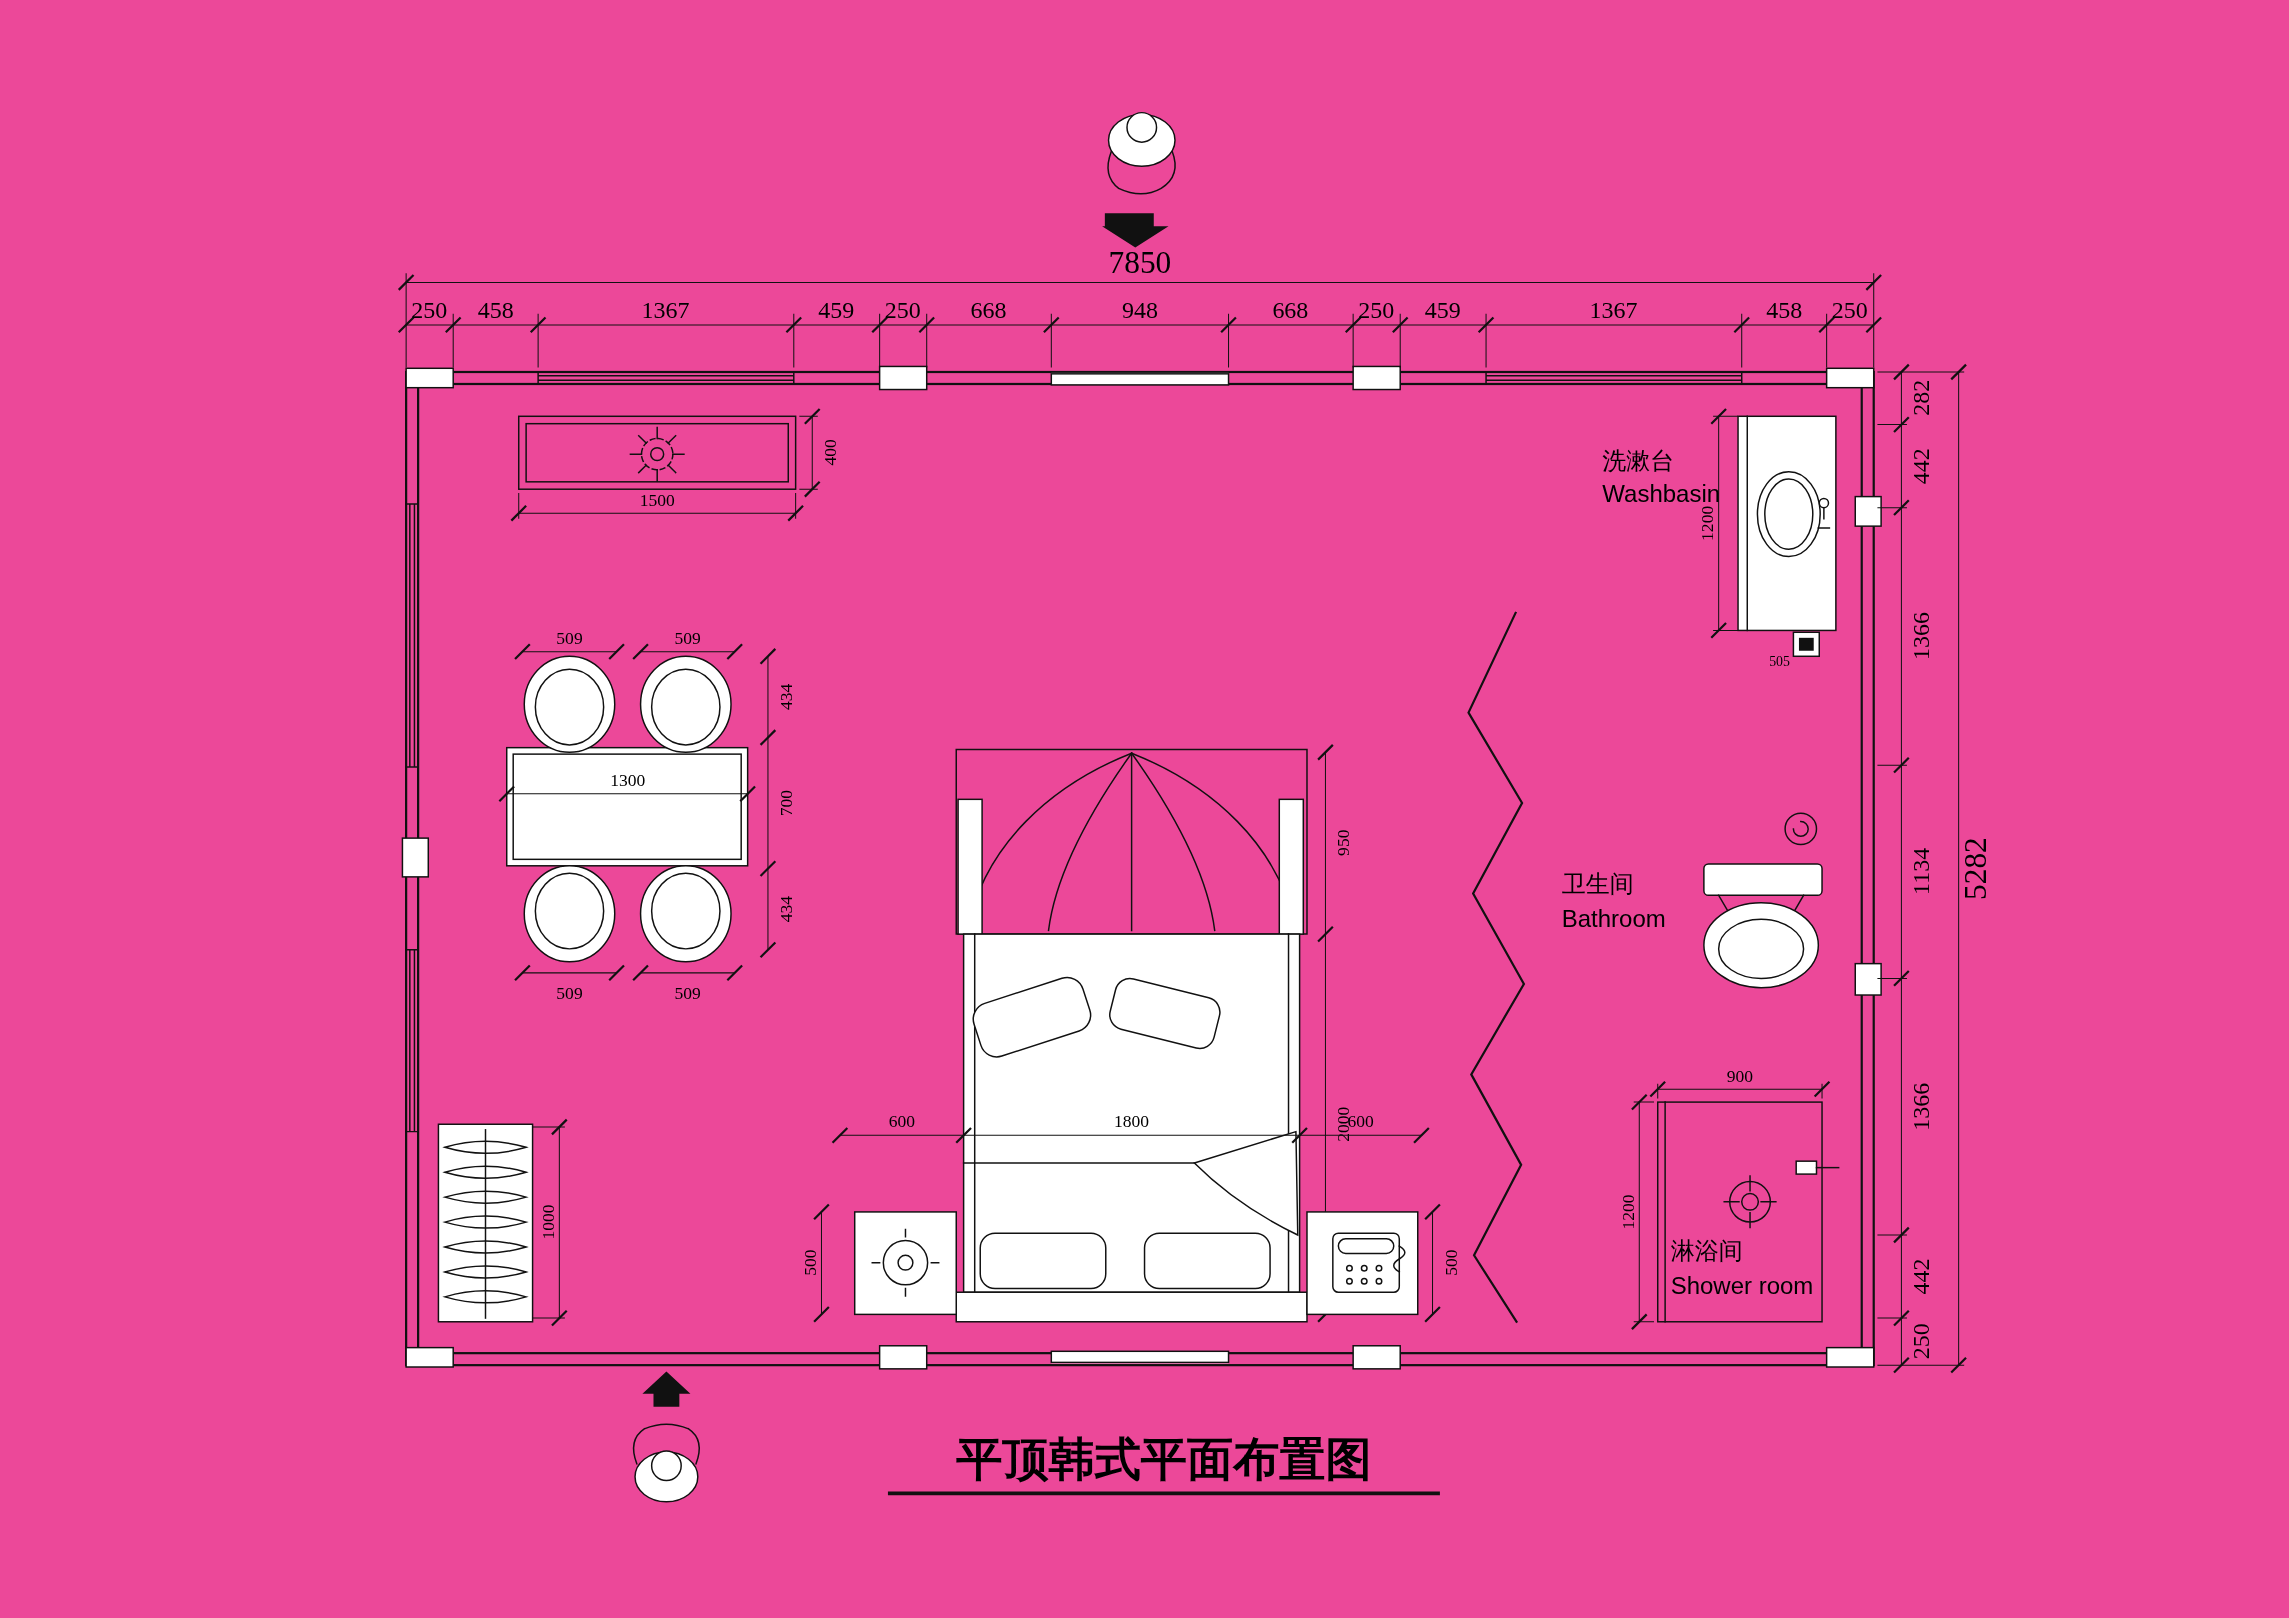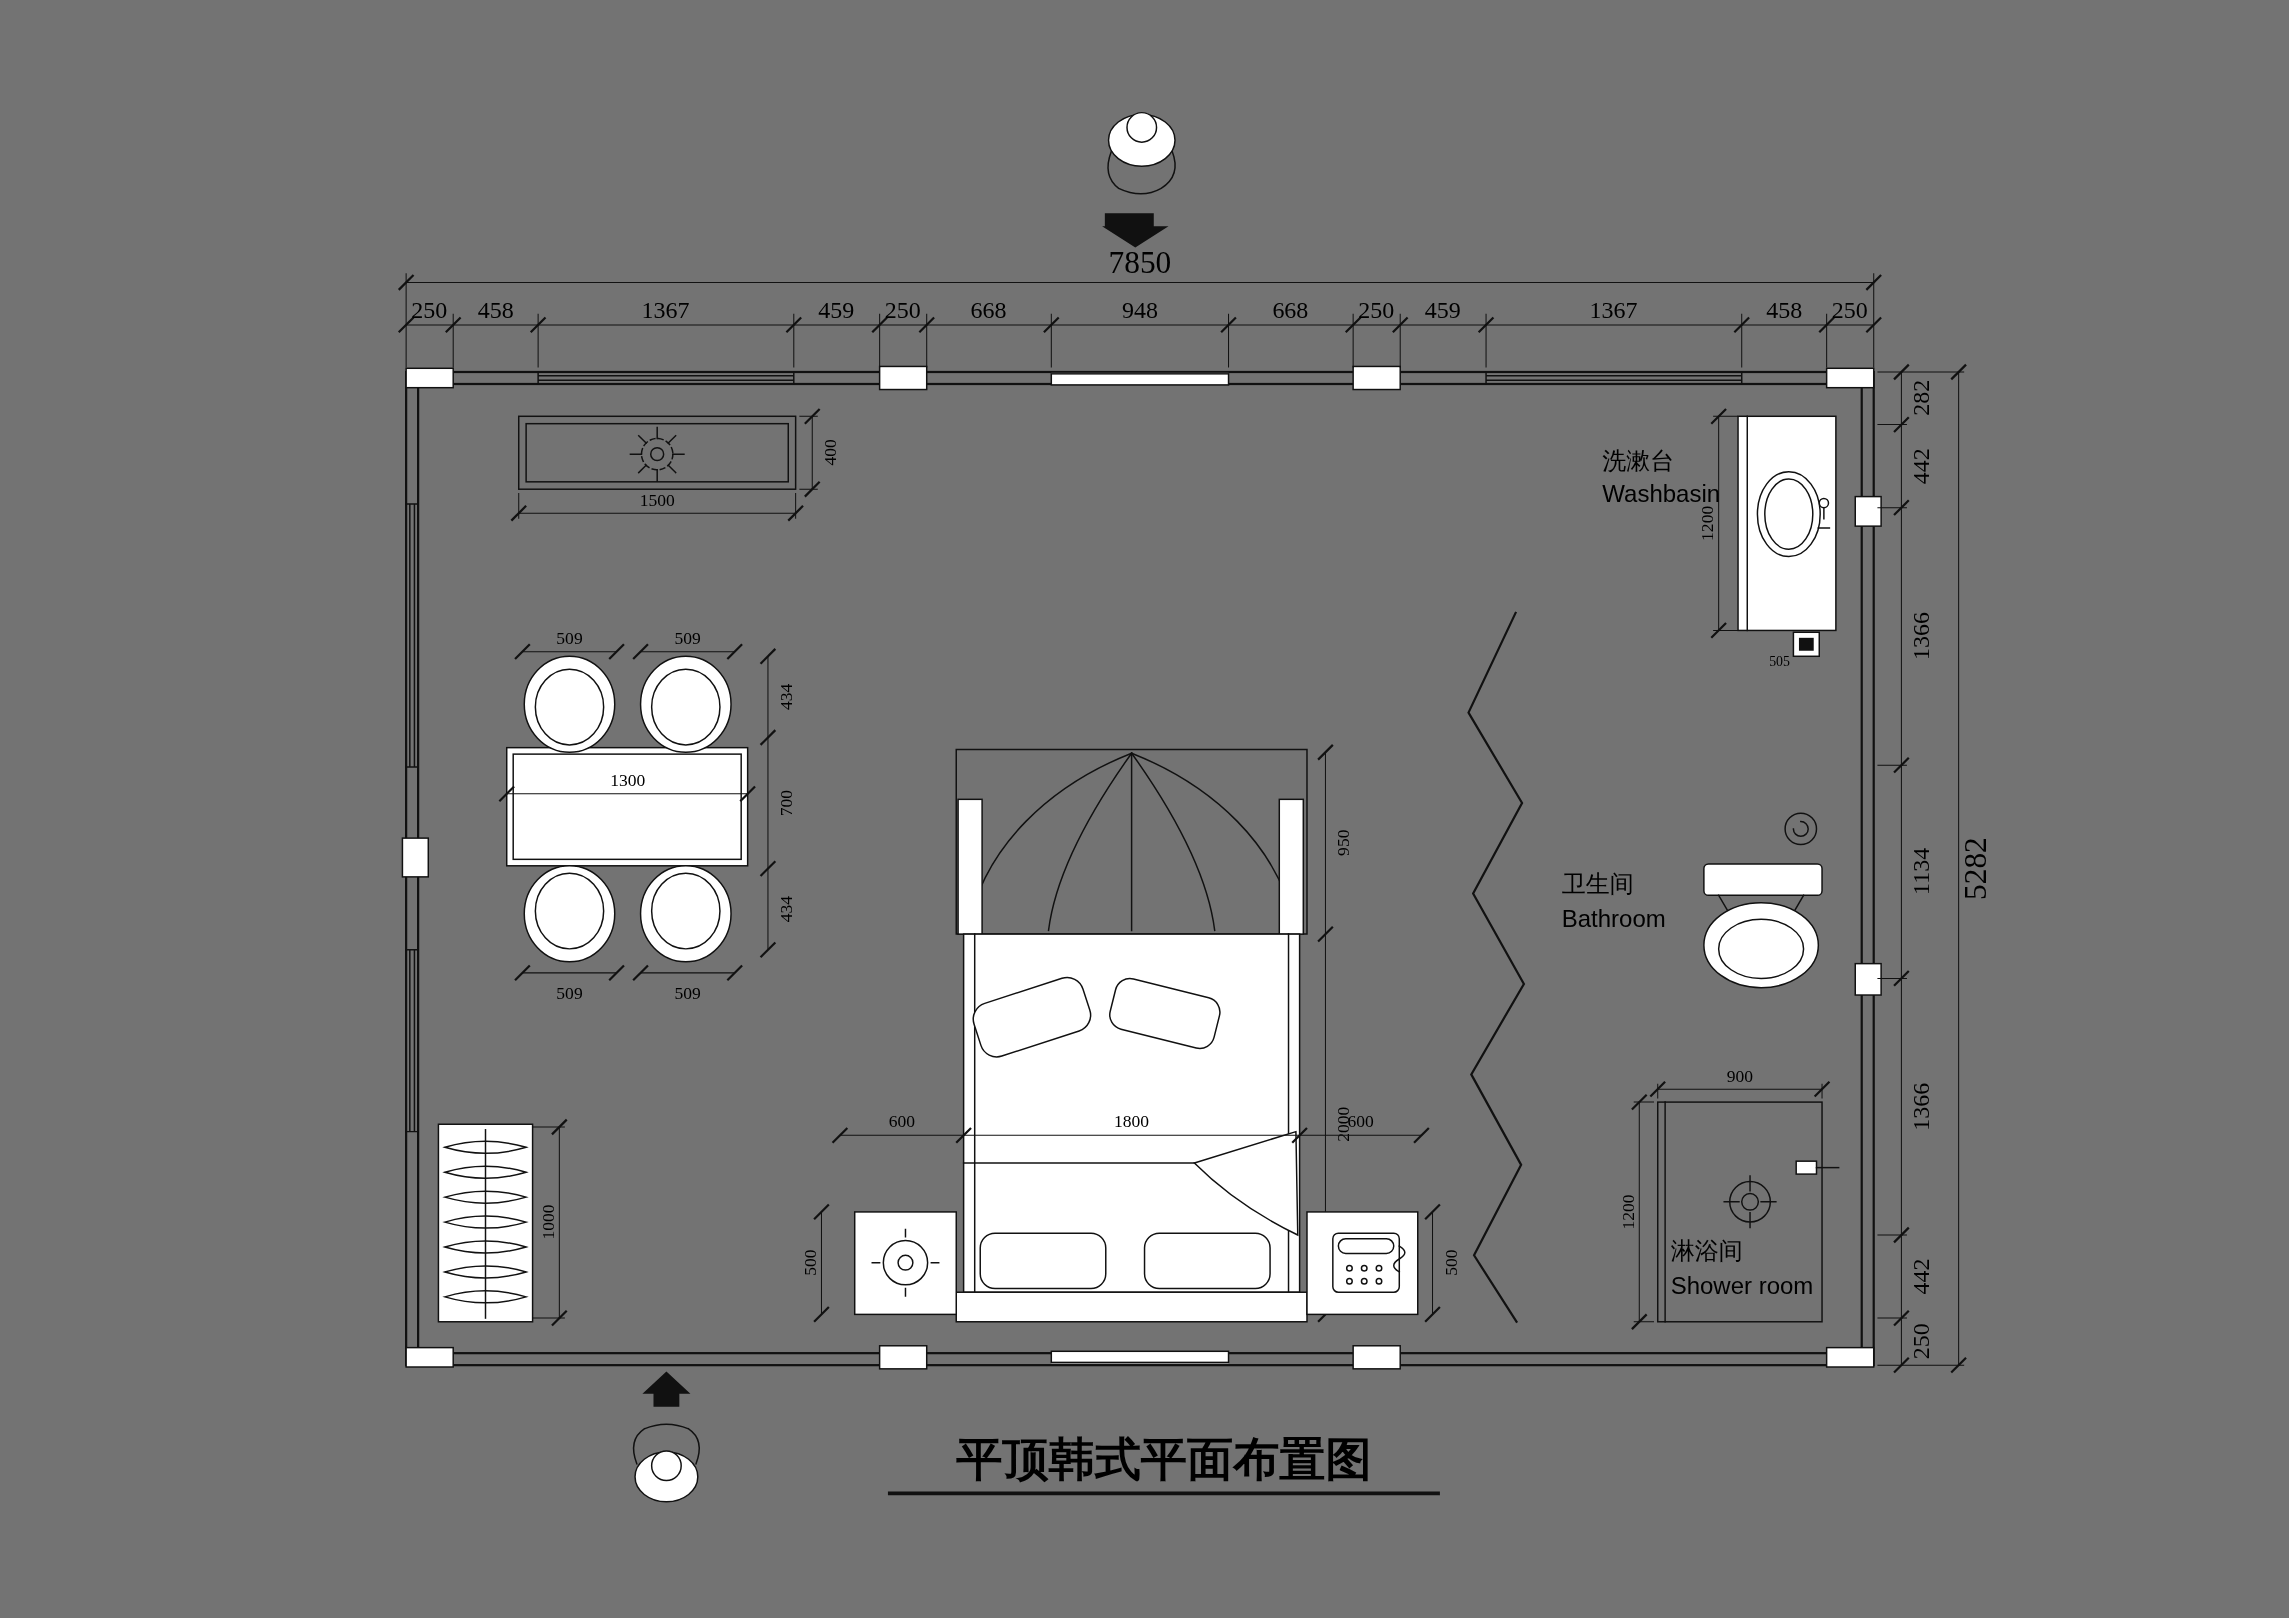--- a/index.html
+++ b/index.html
@@ -1,16 +1,16 @@
 <!DOCTYPE html>
 <html style="font-size:14.8px"><head>
 <meta charset="utf-8">
 <style>
   html,body{margin:0;padding:0;background:#fff;}
-  .stage{position:relative;width:2290px;height:1619px;background:#737373;overflow:hidden;}
+  .stage{position:relative;width:2290px;height:1619px;background:#ec4899;overflow:hidden;}
   svg{position:absolute;left:0;top:0;}
   .s2{stroke:#111;stroke-width:2.4;fill:none;stroke-linecap:square;}
   .s1{stroke:#111;stroke-width:1.6;fill:none;stroke-linecap:square;}
   .sd{stroke:#111;stroke-width:1.1;fill:none;}
   .fw{fill:#fff;}
   .fb{fill:#111;stroke:none;}
   text{fill:#000;}
   .dim{font-family:"Liberation Serif",serif;font-size:26px;text-anchor:middle;}
   .dimBig{font-family:"Liberation Serif",serif;font-size:34px;text-anchor:middle;}
   .dimSm{font-family:"Liberation Serif",serif;font-size:19px;text-anchor:middle;}

